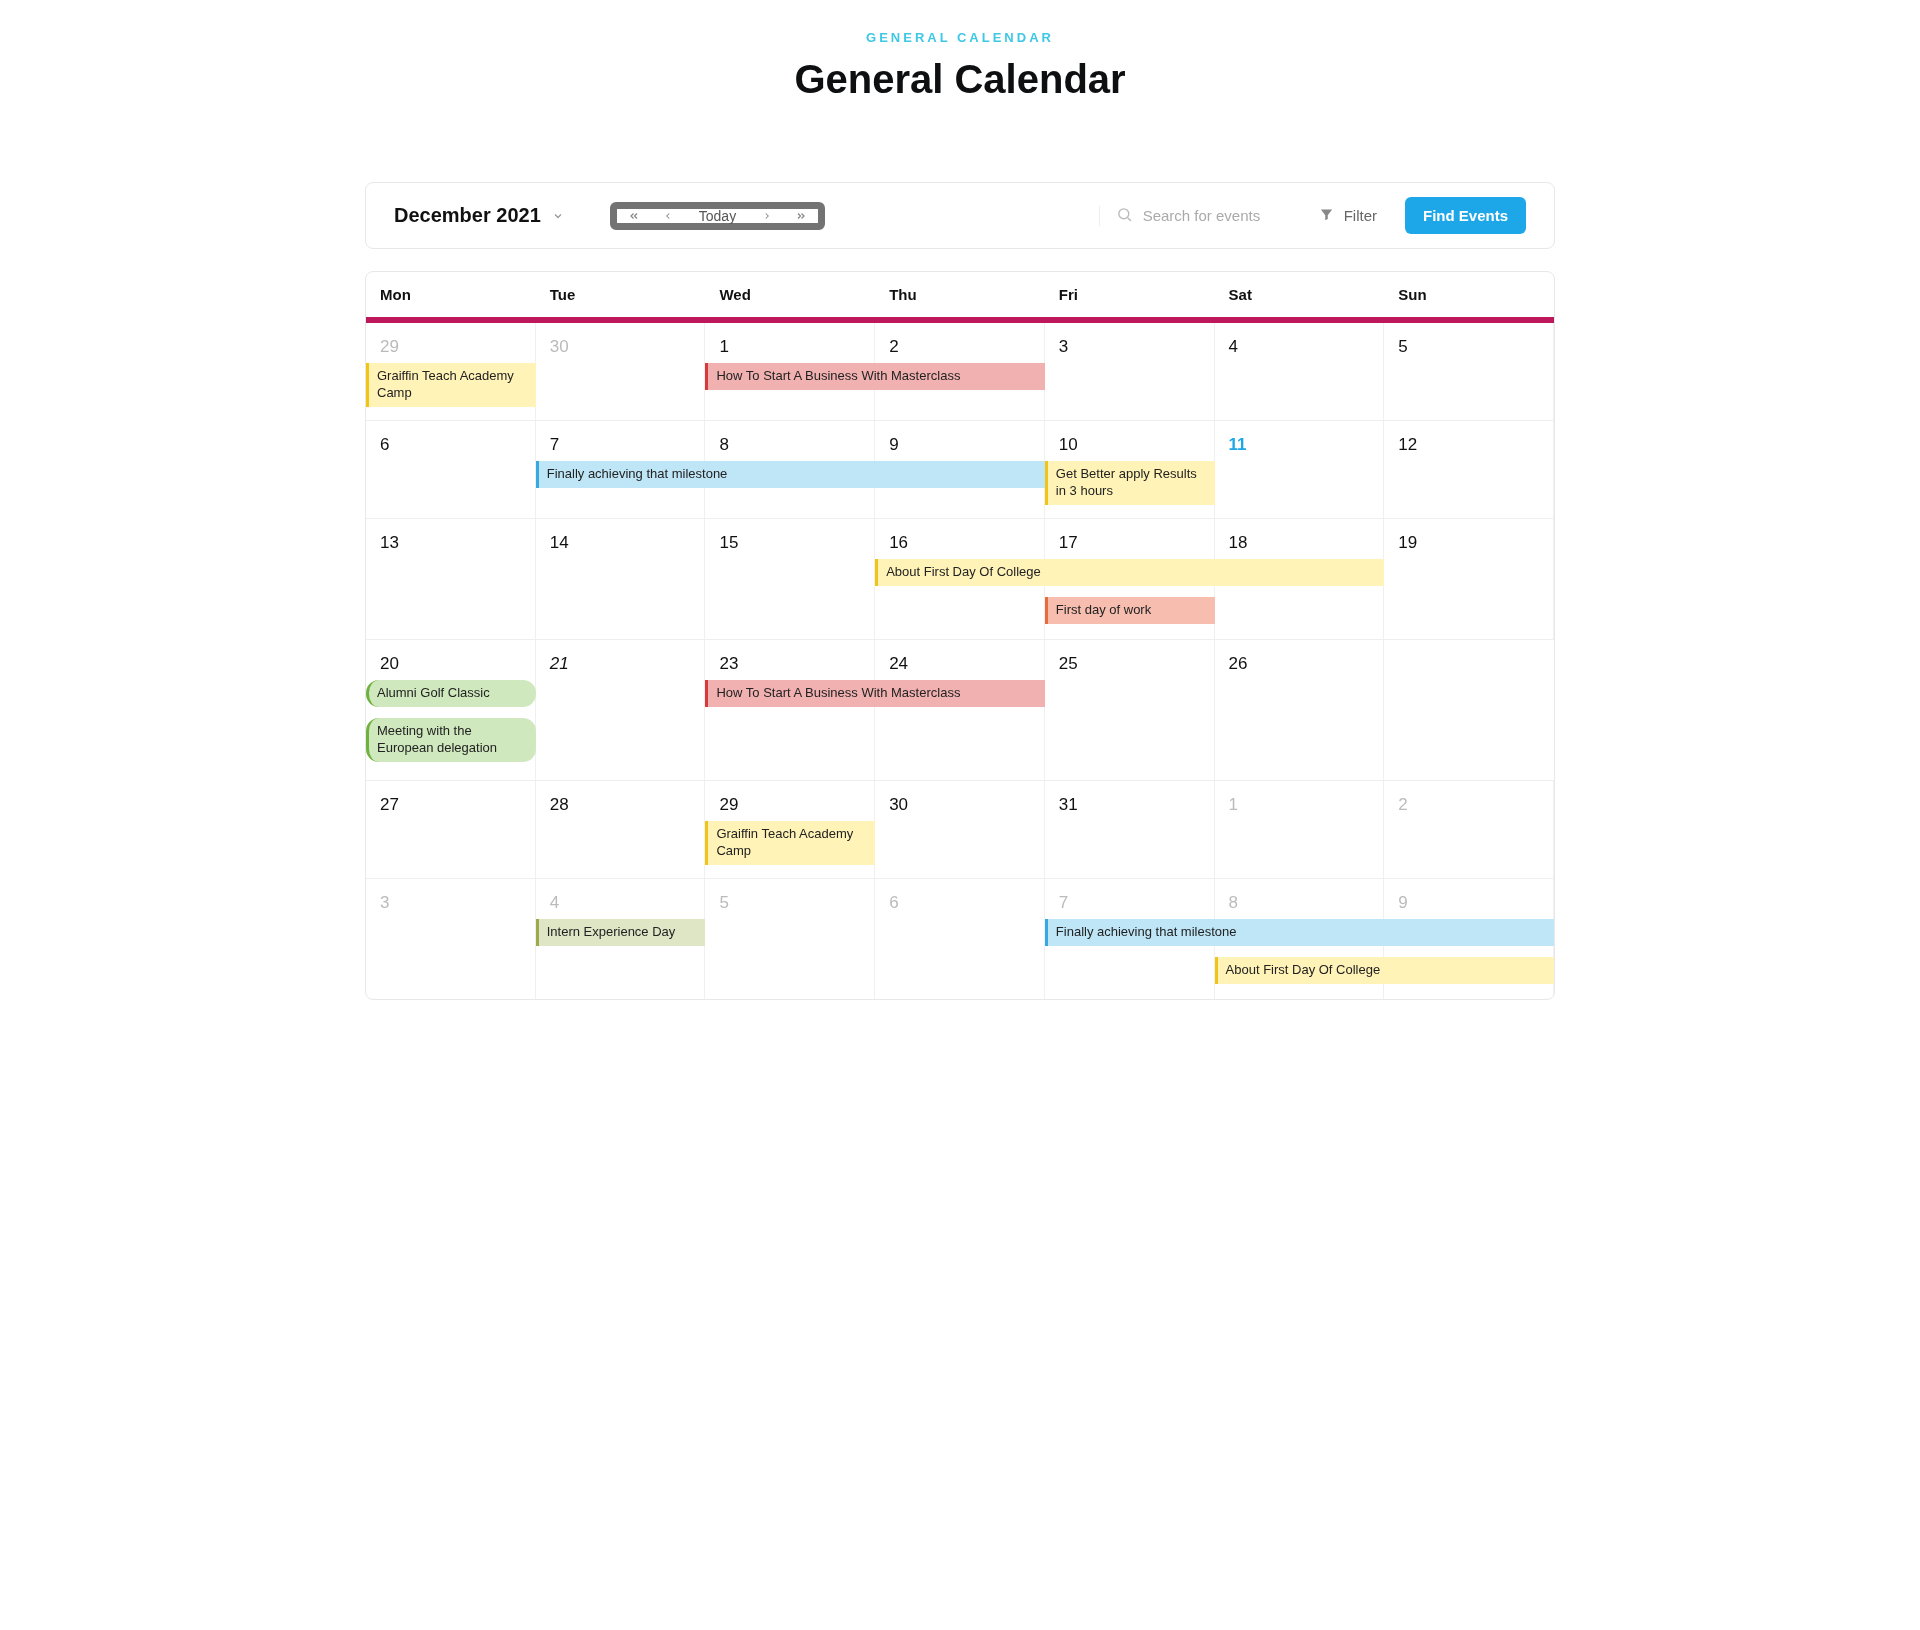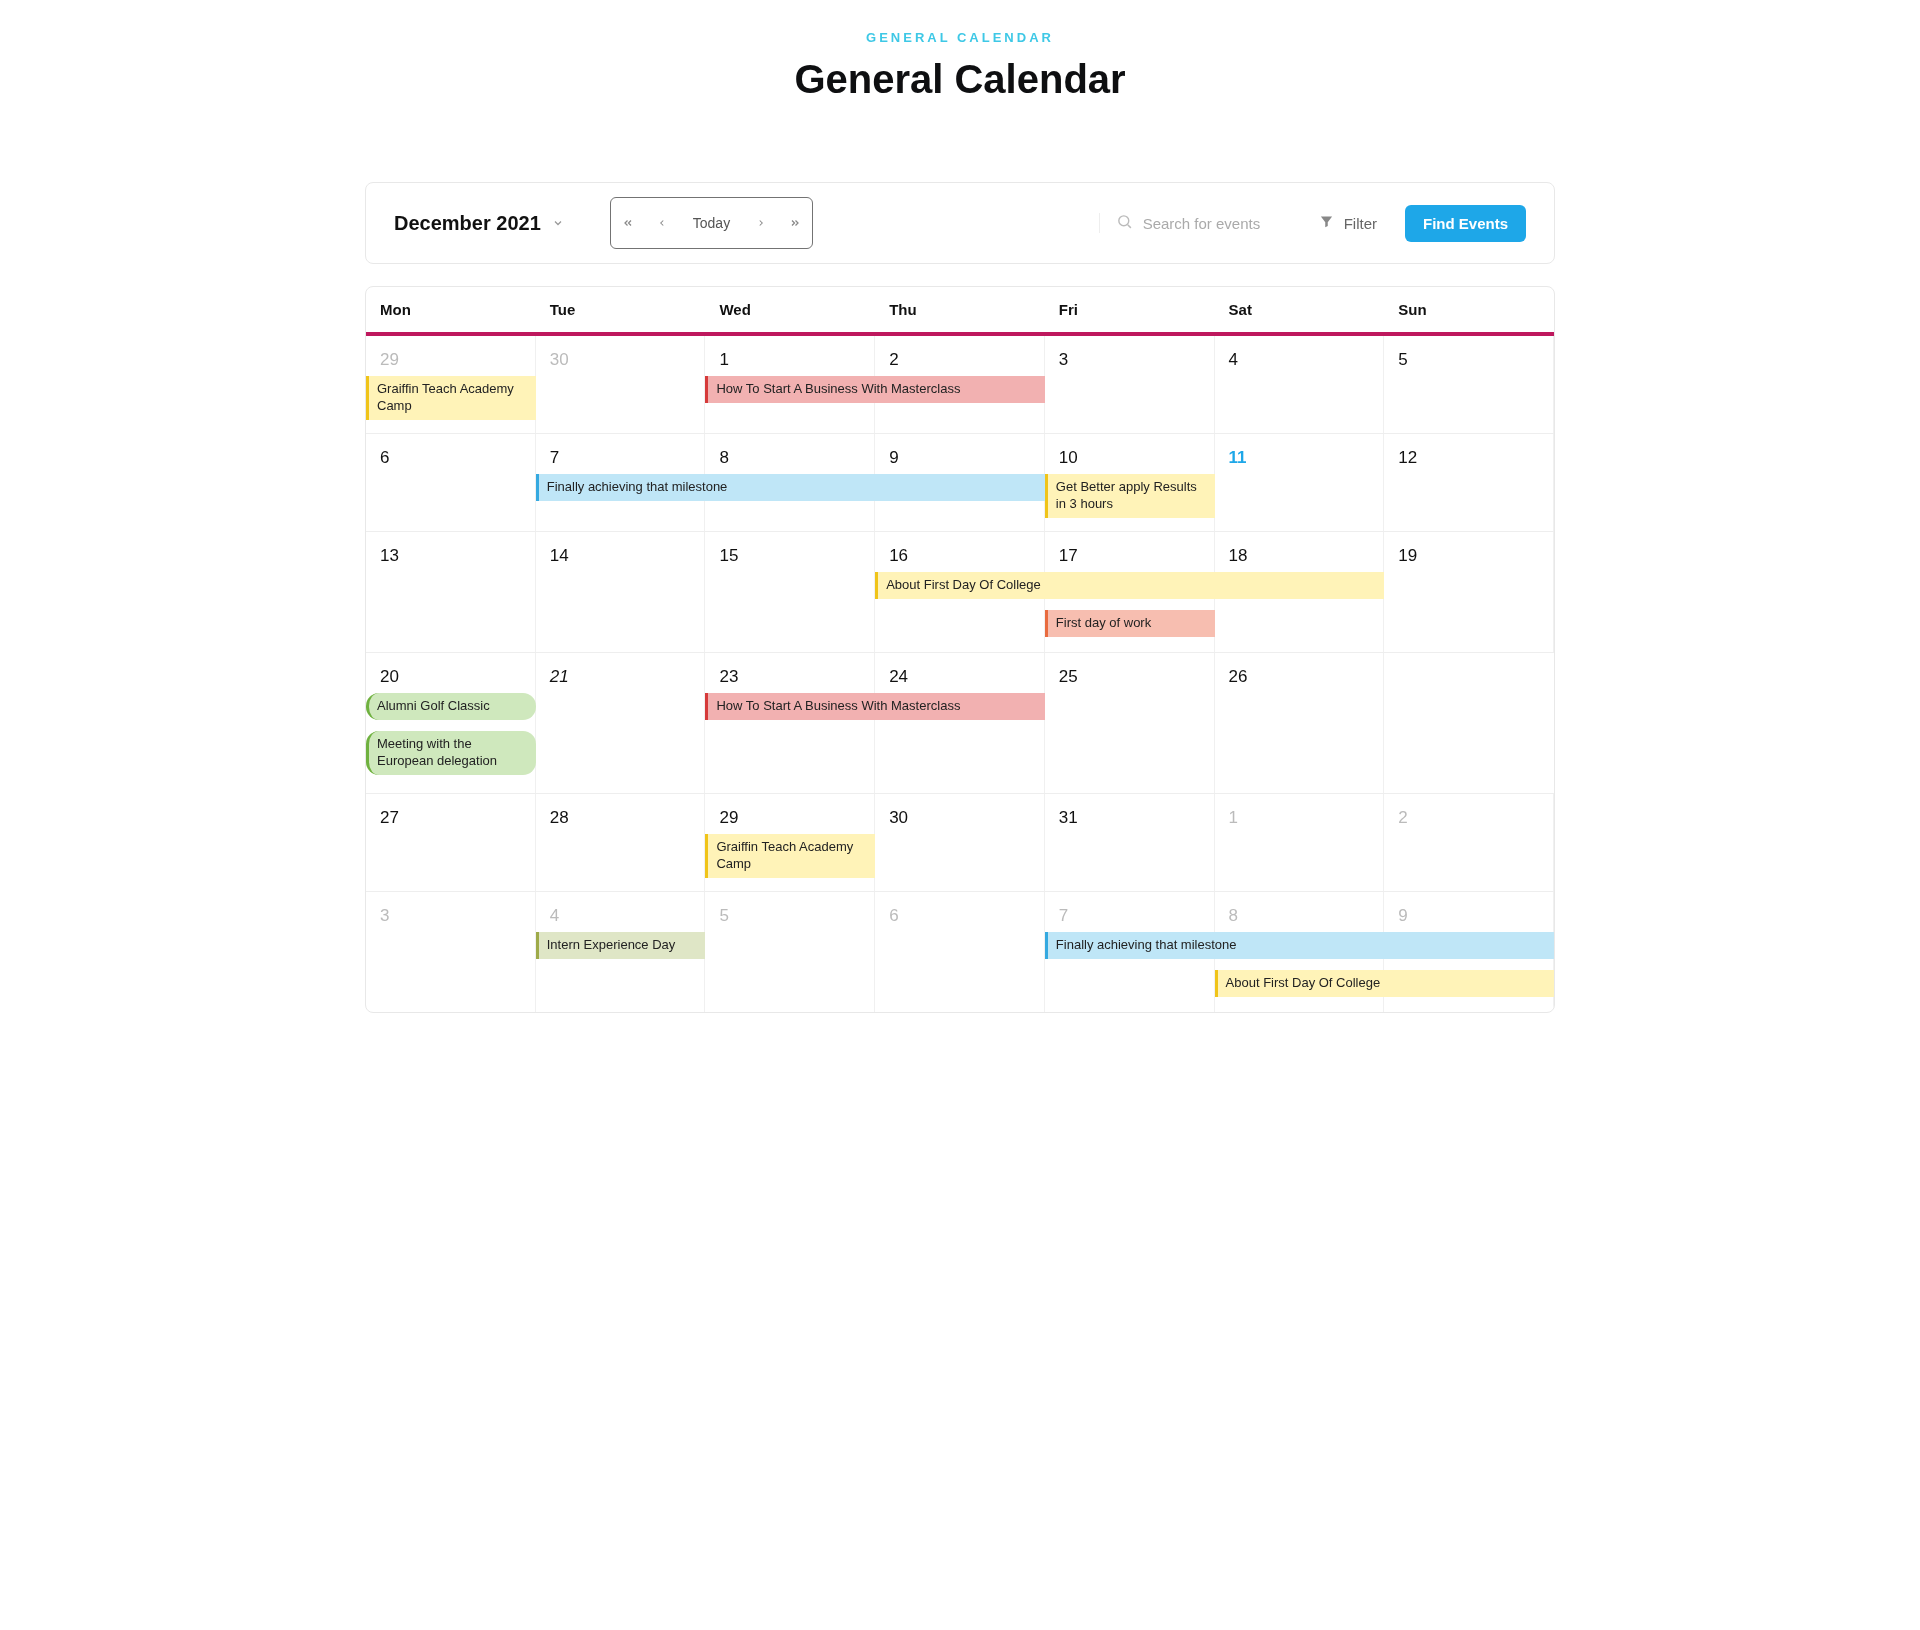--- a/index.html
+++ b/index.html
@@ -51,24 +51,24 @@
   }
   .chev-dd {
     width: 14px; height: 14px;
     display: inline-flex; align-items: center; justify-content: center;
     color: #999;
   }
 
   .nav-group {
     display: flex;
     align-items: center;
-    border: 1px solid #737373;
+    border: 7px solid #737373;
     border-radius: 6px;
     margin-left: 45px;
-    height: 52px;
+    height: 28px;
   }
   .nav-btn {
     width: 34px; height: 38px;
     display: flex; align-items: center; justify-content: center;
     color: #888;
     cursor: pointer;
     font-size: 12px;
   }
   .nav-today {
     font-size: 14px;
@@ -121,21 +121,21 @@
   }
 
   .calendar {
     border: 1px solid #e8e8e8;
     border-radius: 8px;
     overflow: hidden;
   }
   .head-row {
     display: grid;
     grid-template-columns: repeat(7, 1fr);
-    border-bottom: 4px solid #be185d;
+    border-bottom: 6px solid #be185d;
   }
   .head-cell {
     padding: 14px 0 14px 14px;
     font-weight: 700;
     font-size: 15px;
     color: #111;
   }
 
   .week {
     display: grid;

